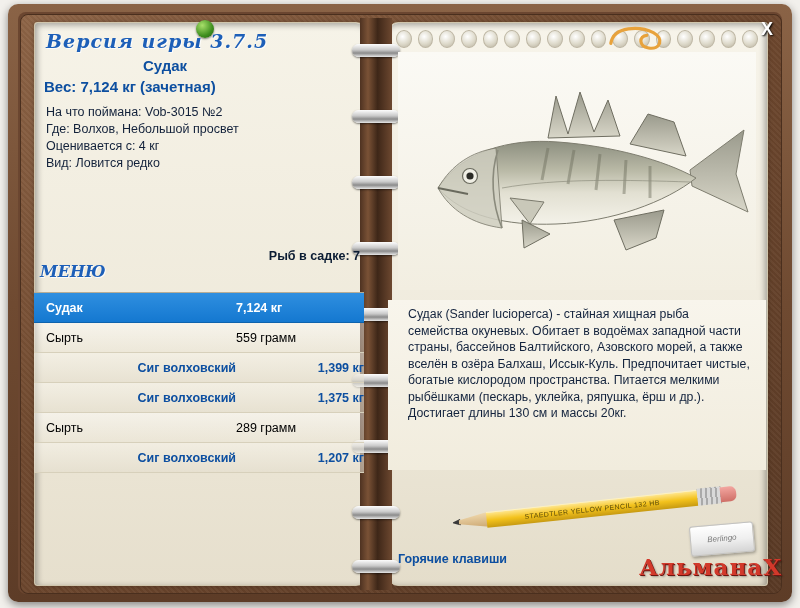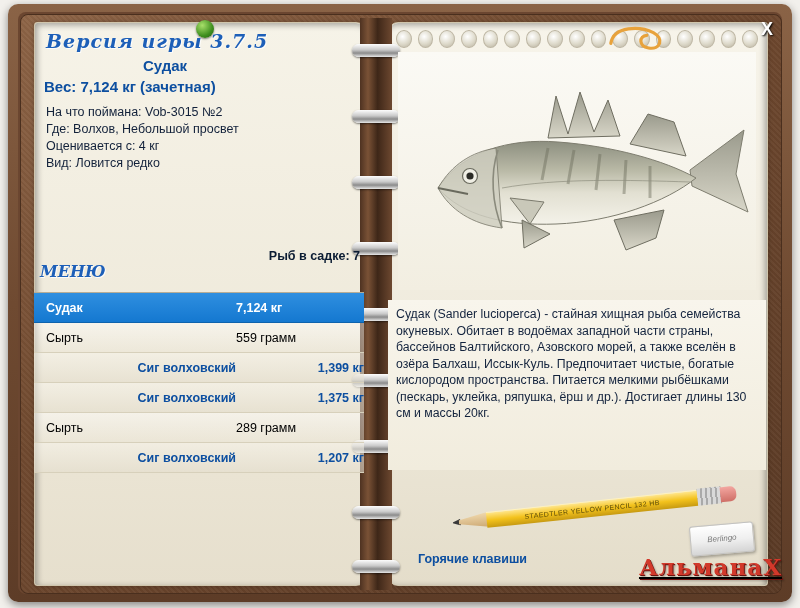--- a/index.html
+++ b/index.html
@@ -187,45 +187,43 @@
     position: absolute;
     left: 398px; top: 52px;
     width: 358px; height: 238px;
     background: linear-gradient(180deg,#fbfaf5 0%, #f2eee1 100%);
     overflow: hidden;
   }
   .desc {
     position: absolute;
     left: 388px; top: 300px;
     width: 378px; height: 170px;
-    padding: 6px 16px 0 8px;
+    padding: 6px 16px 0 20px;
     box-sizing: border-box;
     font-size: 12.3px;
     line-height: 16.5px;
     color: #13233d;
     background: linear-gradient(180deg,#f8f5ec 0%, #f1ecdd 100%);
   }
   .hotkeys {
     position: absolute;
     left: 398px; top: 552px;
     color: #0d4fa0;
     font-weight: bold;
     font-size: 12.5px;
     text-decoration: none;
     cursor: pointer;
-    margin-left: 20px;
   }
 
   
   .logo {
     position: absolute;
     right: 18px; bottom: 28px;
     text-align: right;
     pointer-events: none;
-    text-decoration: underline;
   }
   .logo-main {
     font-family: "DejaVu Serif", serif;
     font-weight: bold;
     font-size: 23px;
     color: #d2392b;
     letter-spacing: 1px;
     text-shadow: 1px 1px 0 #6d1510, 2px 2px 2px rgba(0,0,0,.3);
   }
   .logo-sub {

